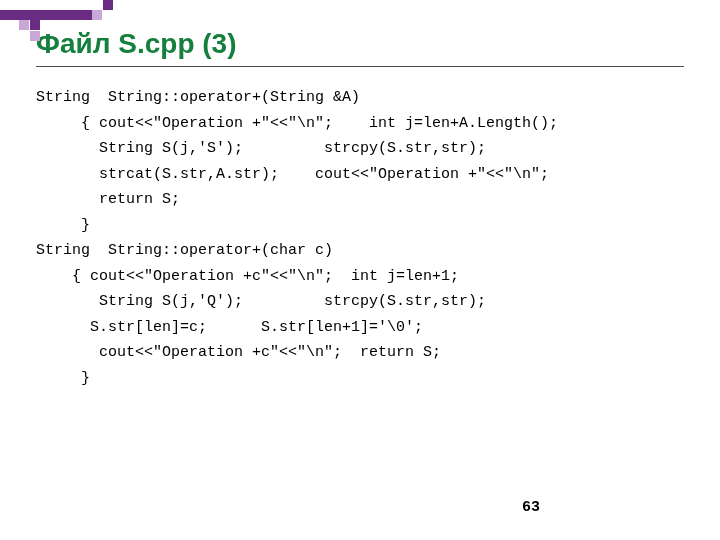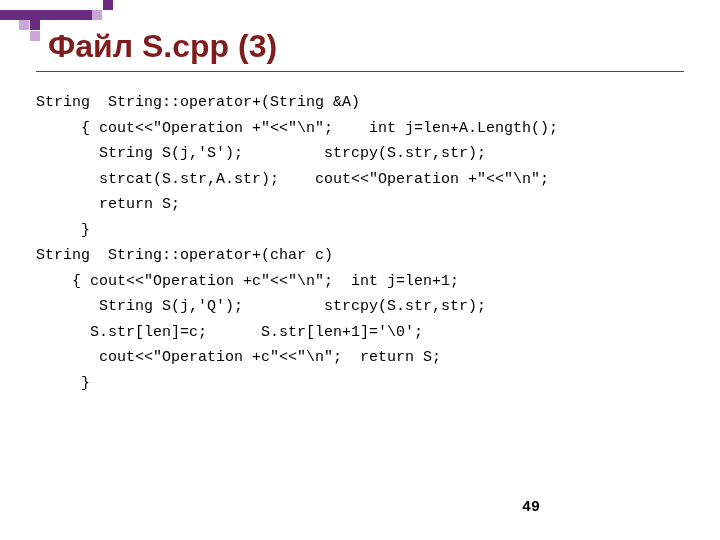--- a/index.html
+++ b/index.html
@@ -19,24 +19,24 @@
     left: 0;
     width: 120px;
     height: 50px;
     pointer-events: none;
   }
   .slide {
     box-sizing: border-box;
     padding: 28px 36px 0 36px;
   }
   .title {
-    font-size: 32px;
+    font-size: 28px;
     font-weight: bold;
-    margin: 0 0 6px 12px;
-    color: #7f1d1d;
+    margin: 0 0 6px 0;
+    color: #15803d;
   }
   .rule {
     border: none;
     border-top: 1px solid #4b4b4b;
     margin: 0 0 18px 0;
   }
   .code {
     font-family: "Courier New", Courier, monospace;
     font-size: 15px;
     line-height: 1.7;
@@ -75,13 +75,13 @@
        return S;
      }
 String  String::operator+(char c)
     { cout&lt;&lt;"Operation +c"&lt;&lt;"\n";  int j=len+1;
        String S(j,'Q');         strcpy(S.str,str);
       S.str[len]=c;      S.str[len+1]='\0';
        cout&lt;&lt;"Operation +c"&lt;&lt;"\n";  return S;
      }</div>
 </div>
 
-<div class="pagenum">49</div>
+<div class="pagenum">63</div>
 
 </body></html>

